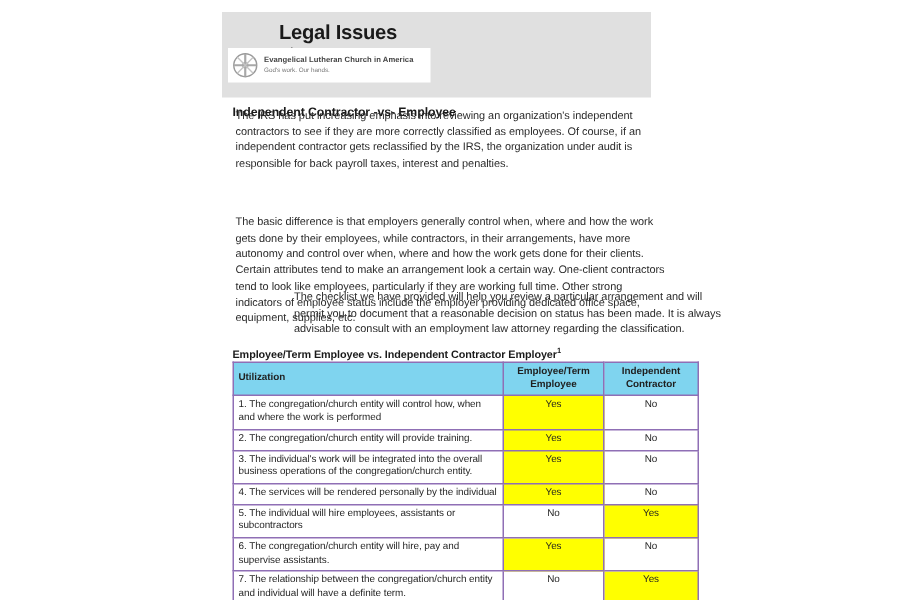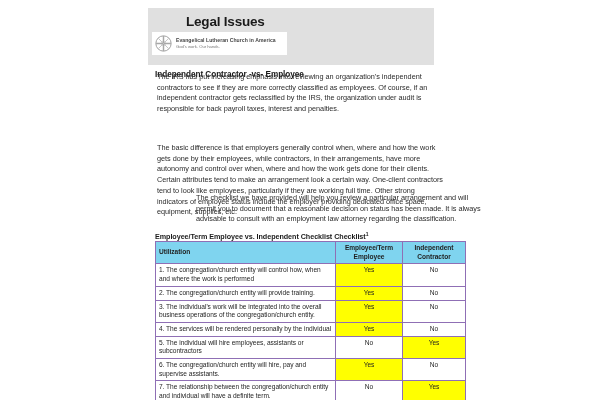--- a/index.html
+++ b/index.html
@@ -201,21 +201,21 @@
       <span class="logo-tag">God's work. Our hands.</span>
     </span>
   </div>
 
   <div class="doc-title">Independent Contractor -vs- Employee</div>
 
   <div class="para para-1">The IRS has put increasing emphasis into reviewing an organization's independent contractors to see if they are more correctly classified as employees. Of course, if an independent contractor gets reclassified by the IRS, the organization under audit is responsible for back payroll taxes, interest and penalties.</div>
   <div class="para para-2">The basic difference is that employers generally control when, where and how the work gets done by their employees, while contractors, in their arrangements, have more autonomy and control over when, where and how the work gets done for their clients. Certain attributes tend to make an arrangement look a certain way. One-client contractors tend to look like employees, particularly if they are working full time. Other strong indicators of employee status include the employer providing dedicated office space, equipment, supplies, etc.</div>
   <div class="para para-3">The checklist we have provided will help you review a particular arrangement and will permit you to document that a reasonable decision on status has been made. It is always advisable to consult with an employment law attorney regarding the classification.</div>
 
-  <div class="table-caption"><span>Employee/Term Employee vs. Independent Checklist Checklist</span><sup>1</sup></div>
+  <div class="table-caption"><span>Employee/Term Employee vs. Independent Contractor Employer</span><sup>1</sup></div>
 
   <table class="checklist">
     <thead>
       <tr>
         <th class="col-util">Utilization</th>
         <th class="col-emp">Employee/Term Employee</th>
         <th class="col-ic">Independent Contractor</th>
       </tr>
     </thead>
     <tbody id="checklist-body">

